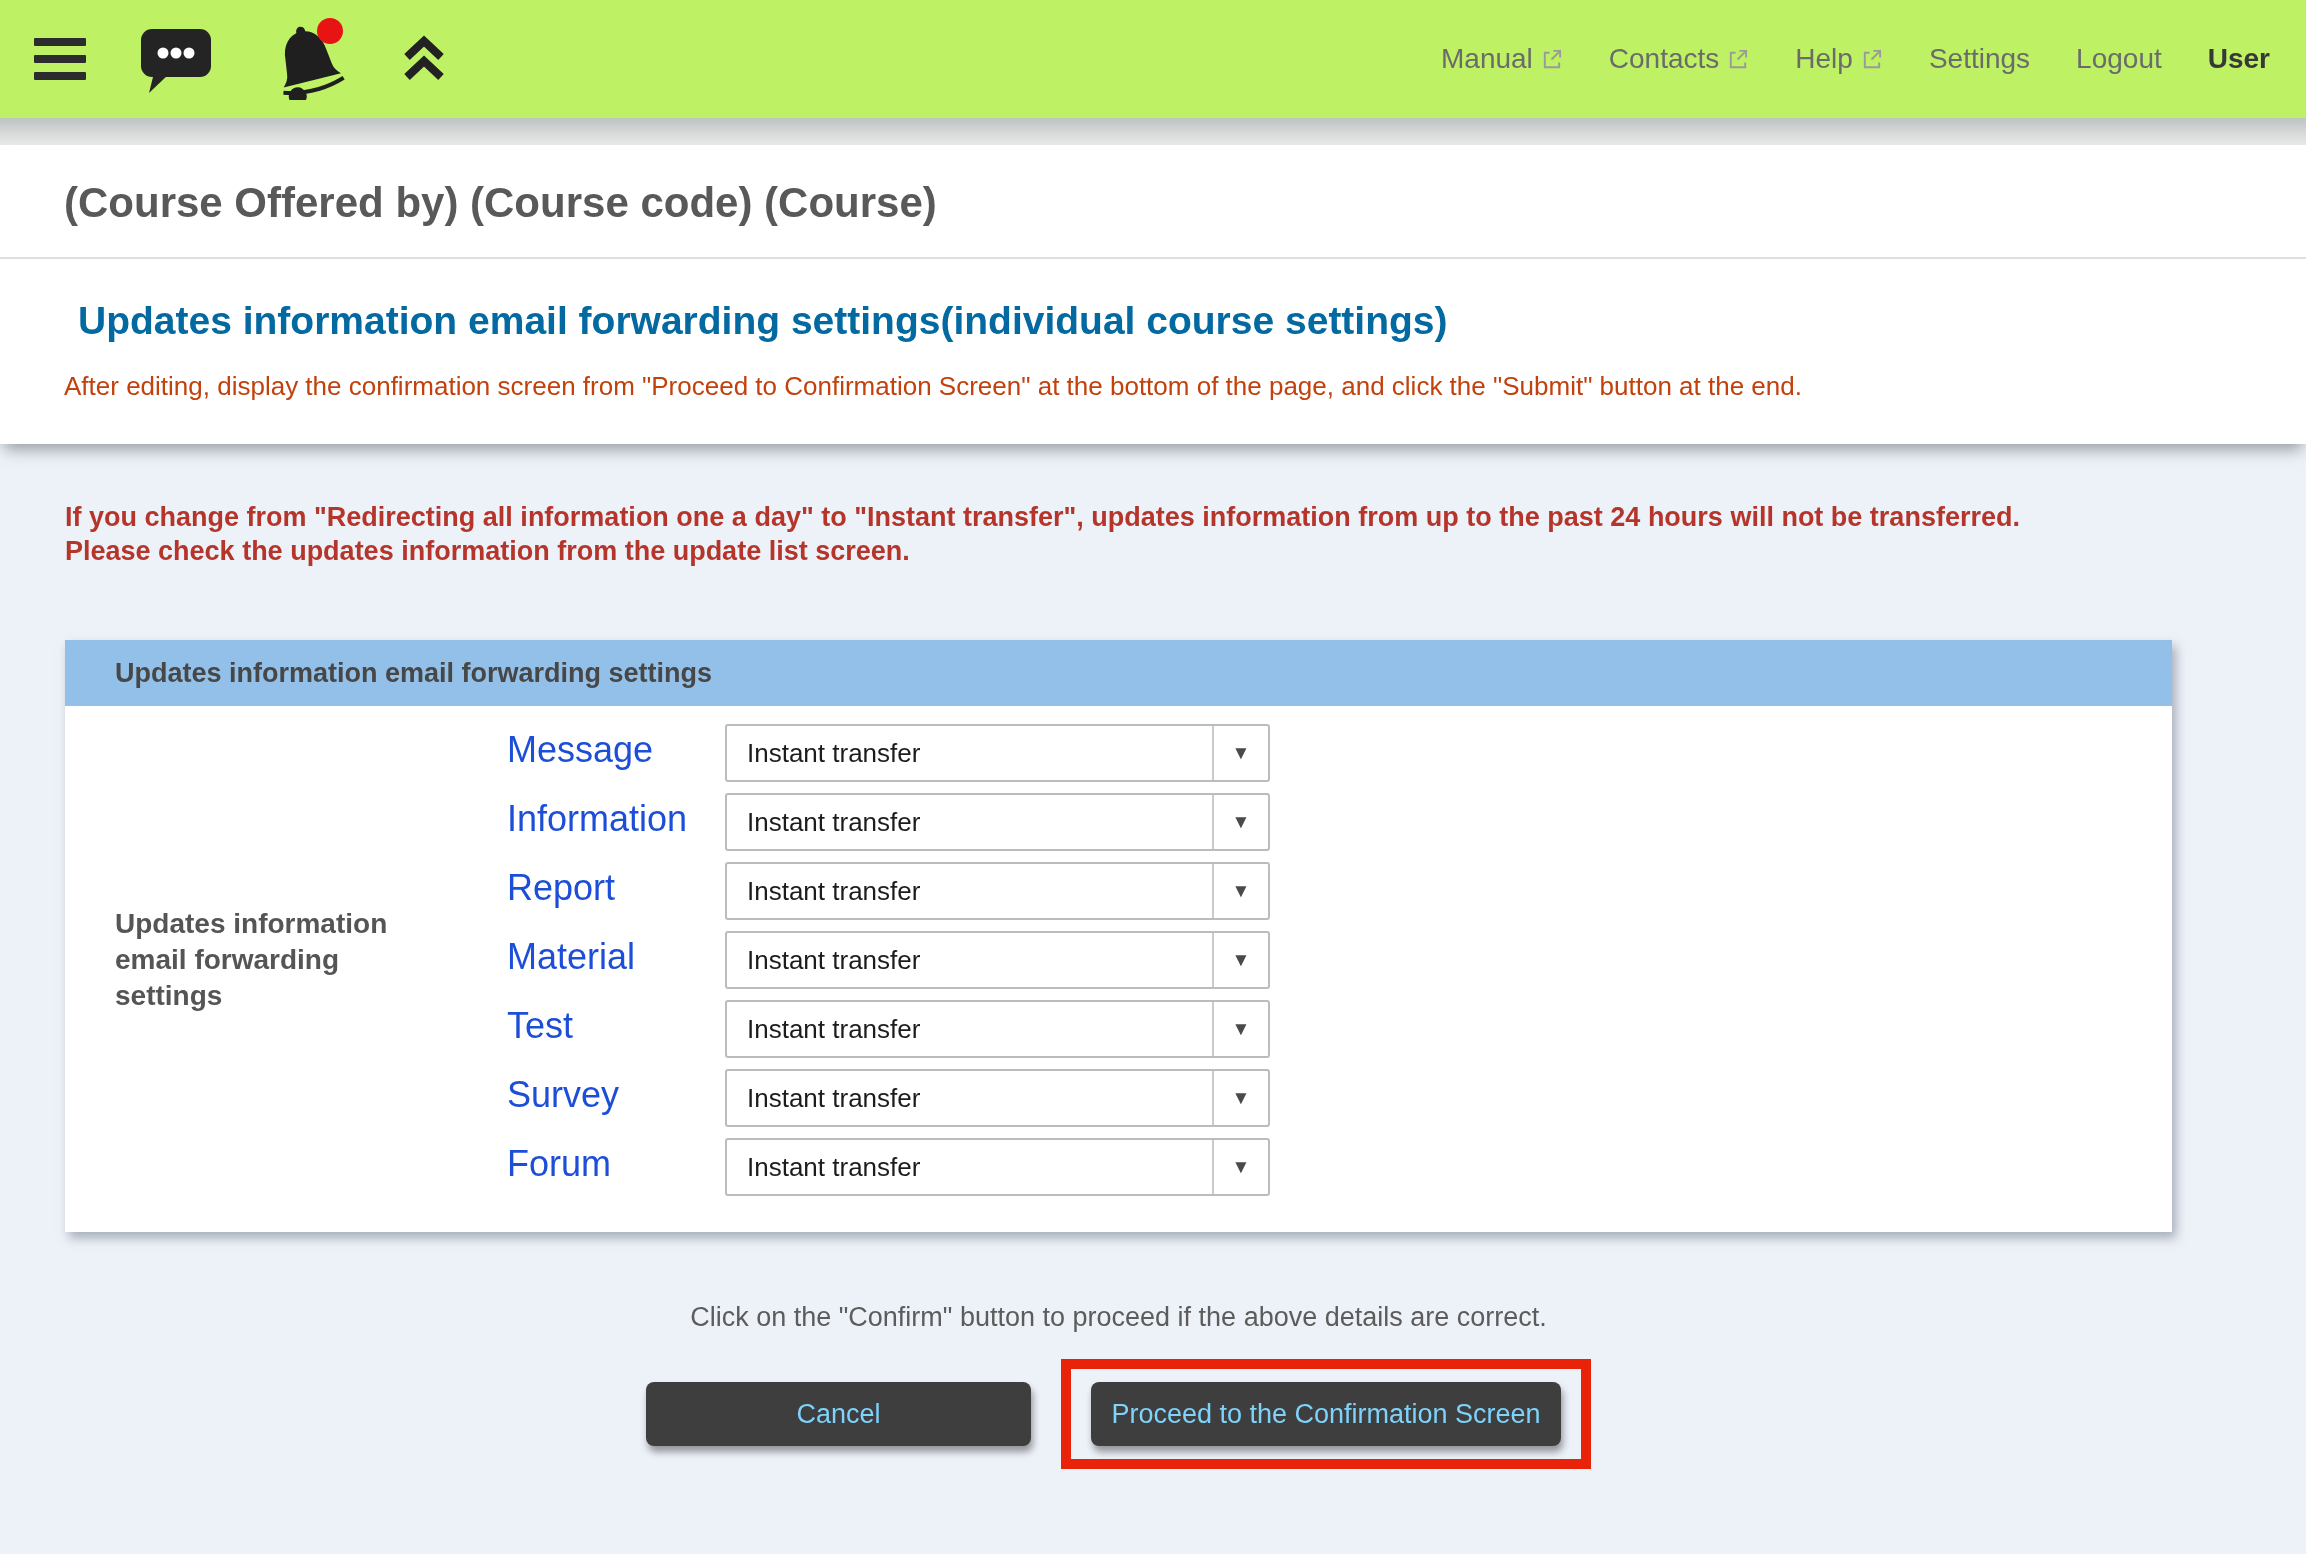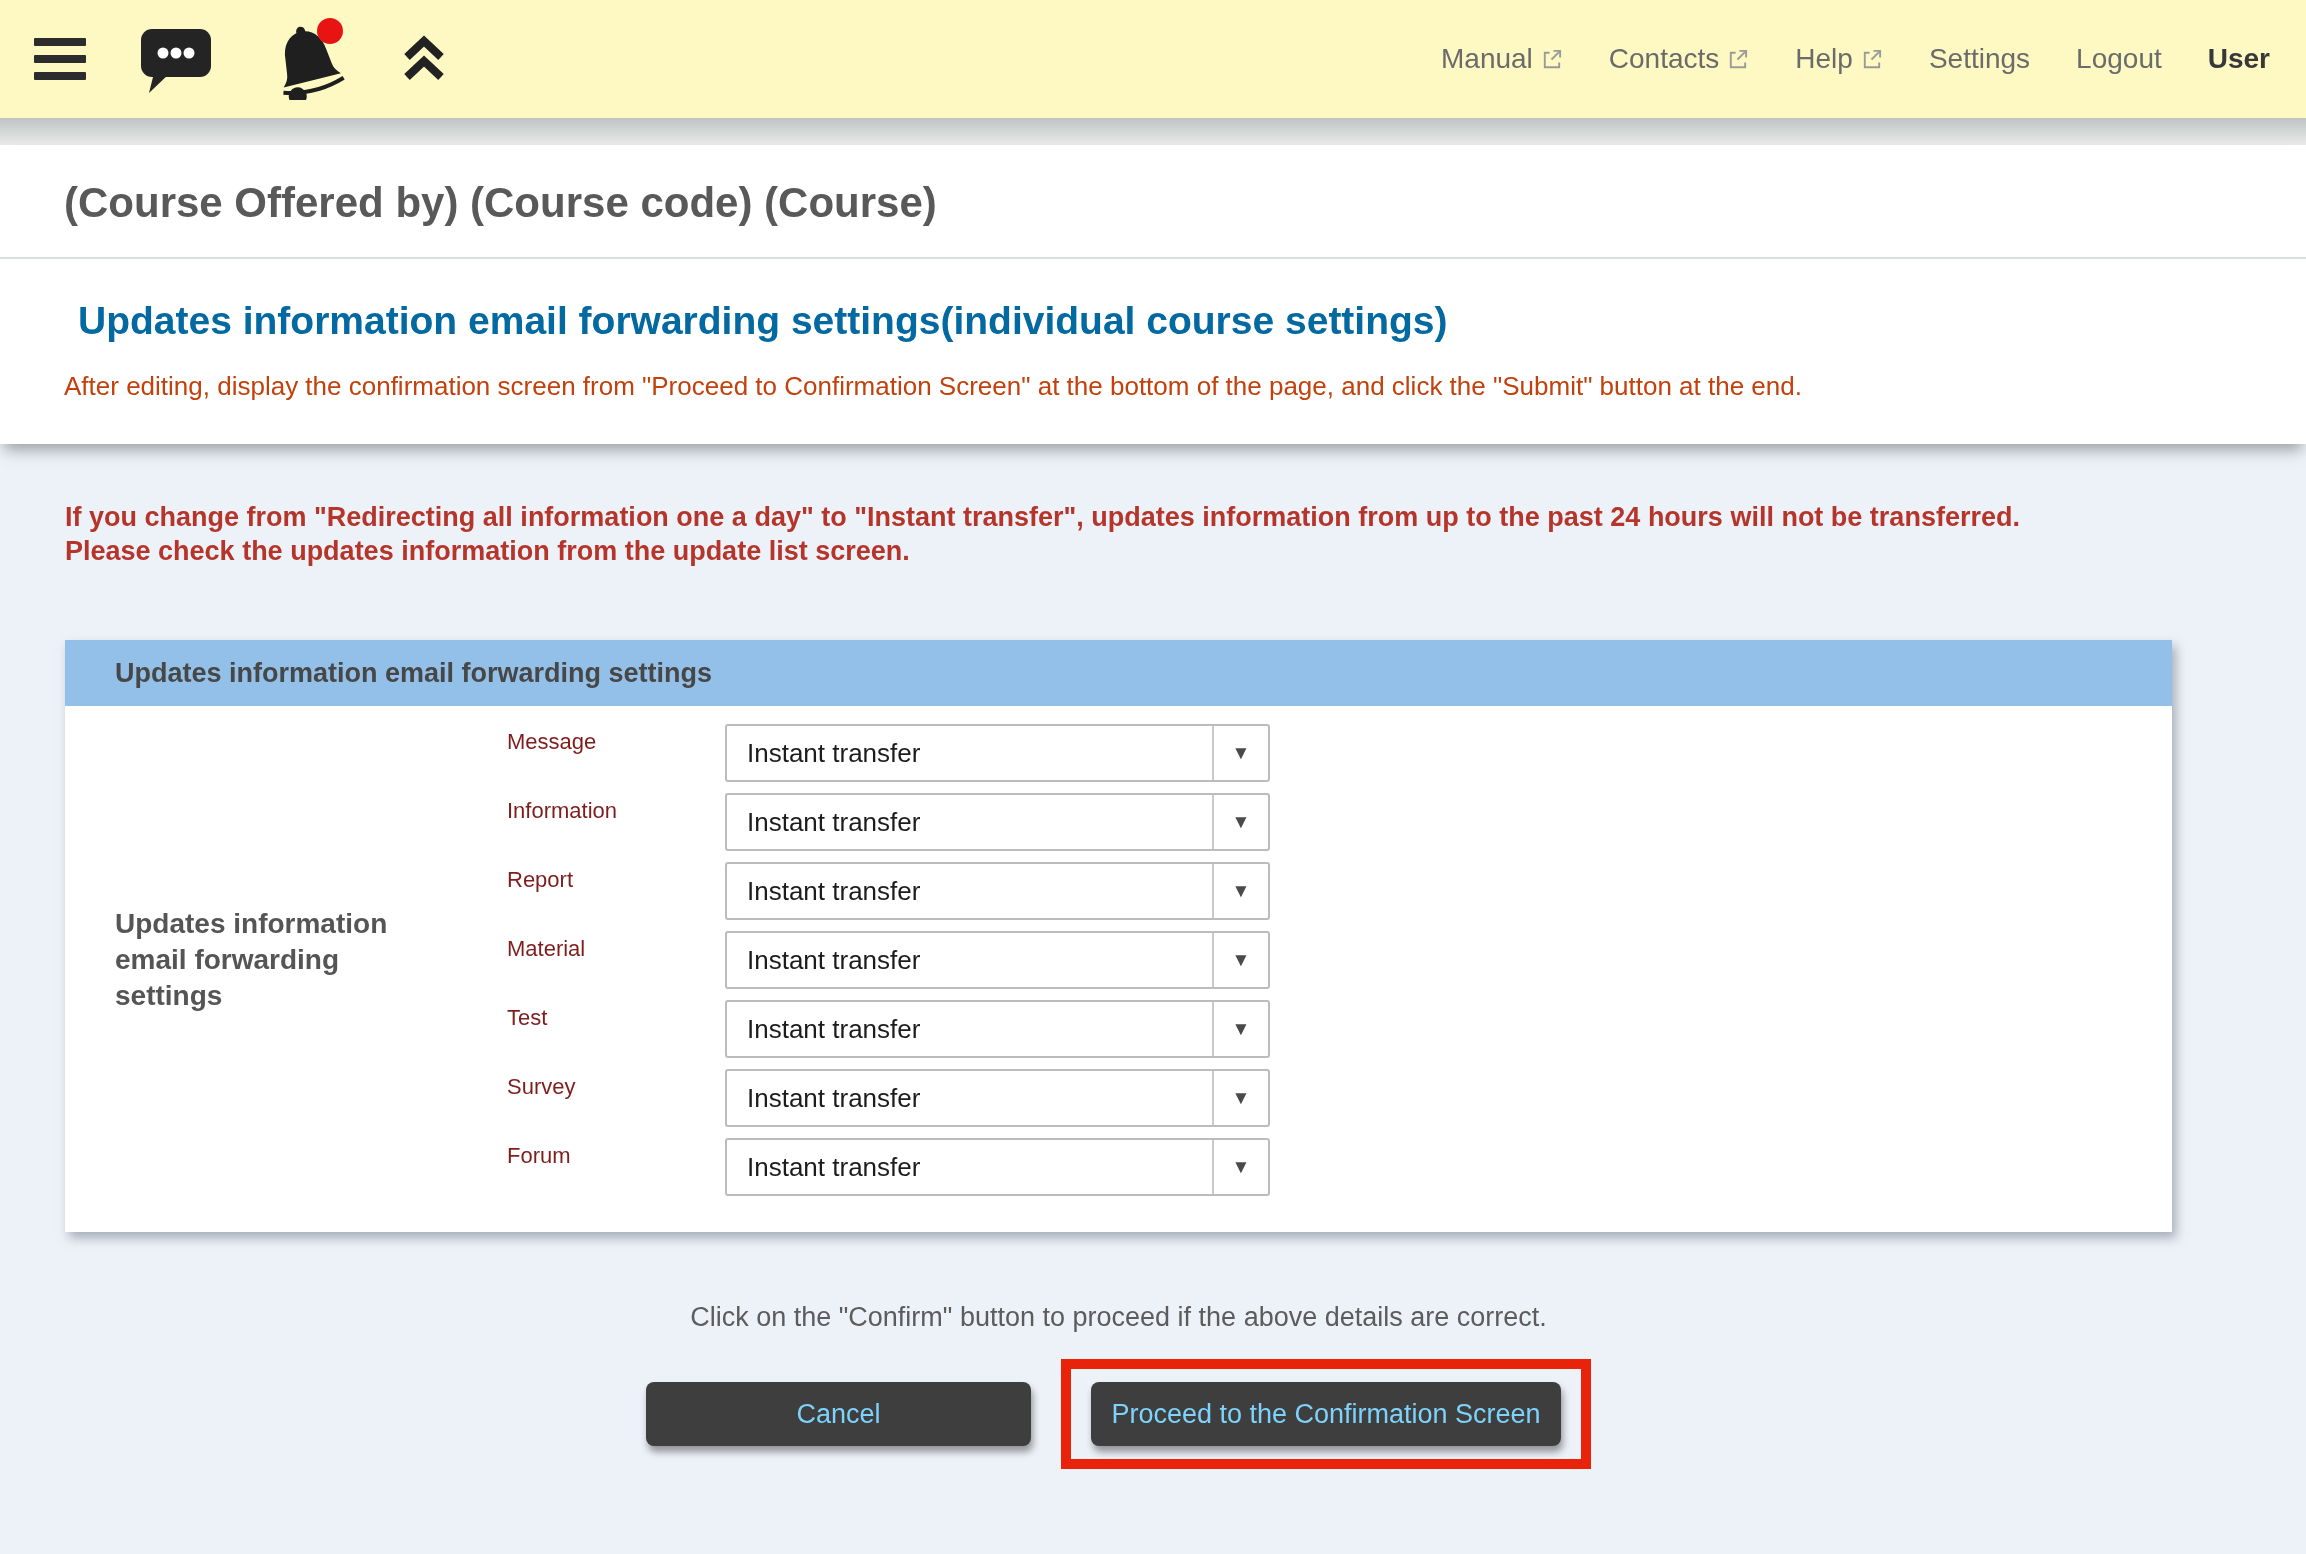--- a/index.html
+++ b/index.html
@@ -6,21 +6,21 @@
   html,body { width:2306px; height:1554px; }
   body {
     font-family:"Liberation Sans","DejaVu Sans",sans-serif;
     background:#edf1f8;
     overflow:hidden;
     color:#595959;
   }
 
   
   .topbar {
-    height:118px; background:#fef9c3;
+    height:118px; background:#bef264;
     display:flex; align-items:center;
     padding:0 36px 0 34px;
   }
   .topbar-left { display:flex; align-items:center; gap:52px; }
   .icon-btn { display:flex; align-items:center; justify-content:center; cursor:pointer; }
   .hamburger { width:52px; display:flex; flex-direction:column; gap:9px; }
   .hamburger span { display:block; height:8px; background:#2c2c2c; border-radius:1px; }
   .topbar-right {
     margin-left:auto; display:flex; align-items:center; gap:46px;
     font-size:28px; color:#6b6b6b;
@@ -74,21 +74,21 @@
     display:flex; align-items:center;
   }
   .group-label {
     font-size:28px; line-height:36px; font-weight:bold; color:#555555;
     width:330px;
   }
   .rows-cell { display:flex; flex-direction:column; gap:11px; }
   .setting-row { display:flex; align-items:flex-start; }
   .row-label {
     width:218px; padding-top:5px;
-    font-size:22px; color:#7f1d1d;
+    font-size:36px; color:#1d4ed8;
   }
   .select {
     width:545px; height:58px;
     background:#ffffff; border:2px solid #bcbcbc; border-radius:3px;
     display:flex; align-items:stretch; cursor:pointer;
   }
   .select-value {
     flex:1; display:flex; align-items:center;
     padding-left:20px; font-size:26px; color:#1c1c1c;
   }

